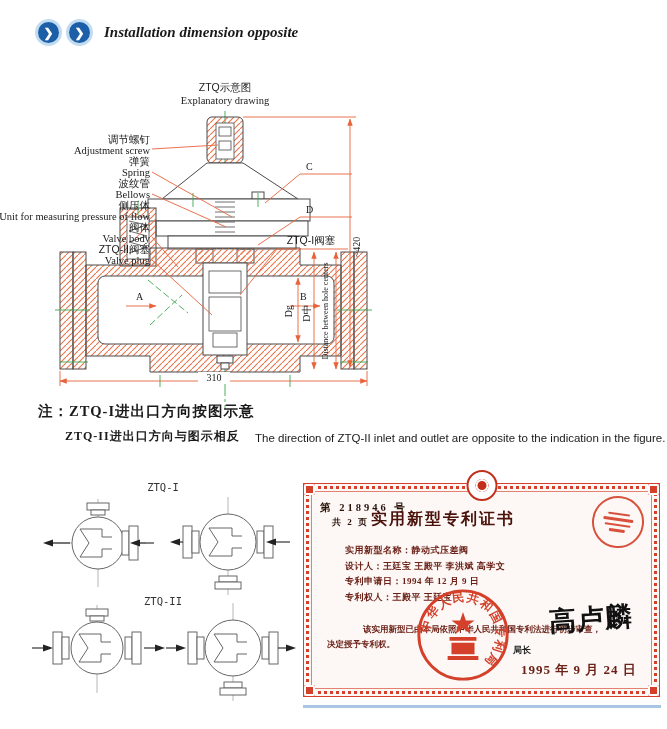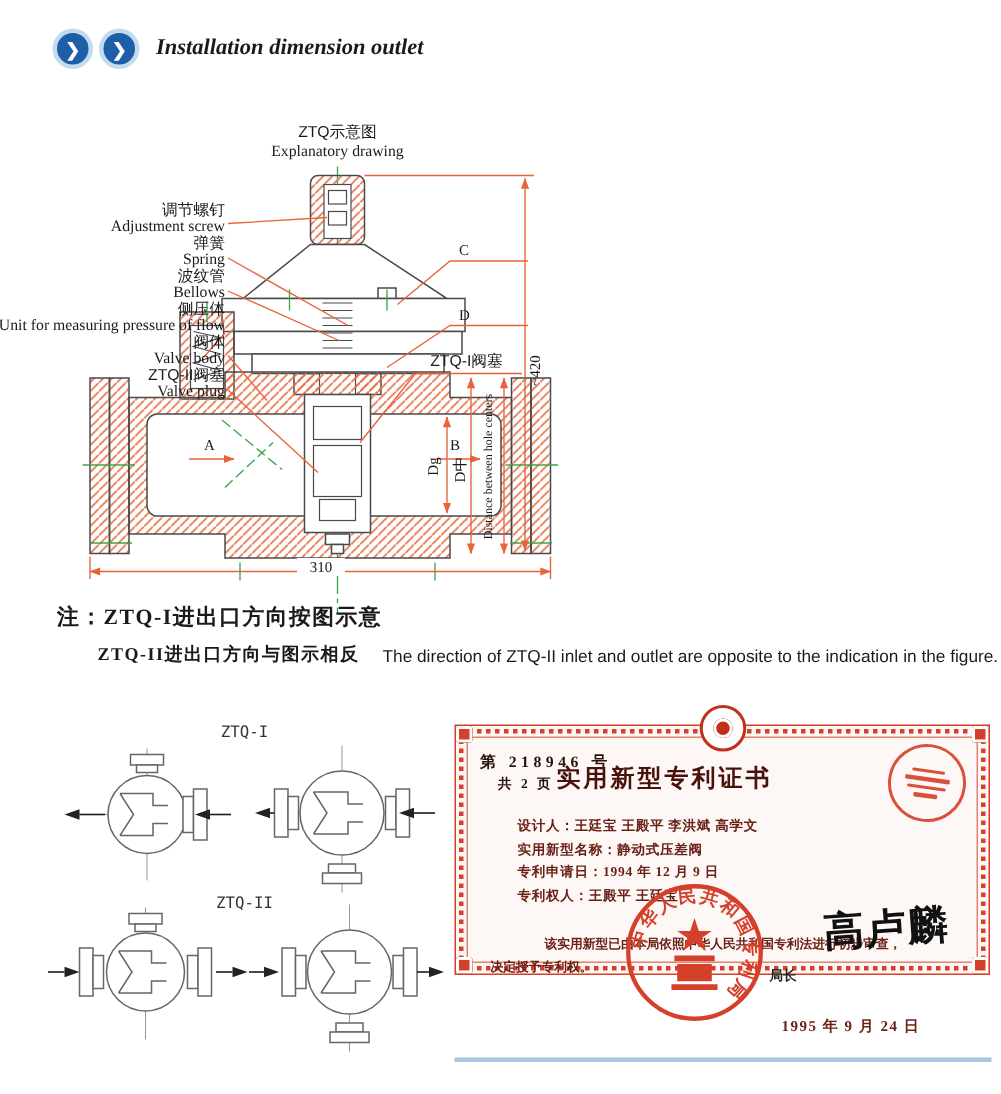--- a/index.html
+++ b/index.html
@@ -40,21 +40,21 @@
   
   .schem{position:absolute;left:20px;top:475px;}
   .sgray{fill:none;stroke:#666;stroke-width:1;}
   .swhite{fill:#fff;stroke:#666;stroke-width:1;}
   .saxis{stroke:#999;stroke-width:.7;}
   .sarrow{fill:#222;}
   .sline{stroke:#222;stroke-width:1.1;}
   .stxt{font-family:"DejaVu Sans Mono",monospace;font-size:10.5px;fill:#333;}
 
   
-  .cert{position:absolute;left:303px;top:483px;width:357px;height:167px;background:#fdf8f6;}
+  .cert{position:absolute;left:303px;top:483px;width:357px;height:214px;background:#fdf8f6;}
   .cb1{position:absolute;inset:0;border:1px solid #d4402a;}
   .cb2{position:absolute;inset:3px;border:3px dotted #d4402a;}
   .cb3{position:absolute;inset:8px;border:1px solid #e0826e;}
   .corner{position:absolute;width:11px;height:11px;background:#d4402a;
           border-radius:2px;box-shadow:inset 0 0 0 2px #fff,inset 0 0 0 4px #d4402a;}
   .c-tl{left:1px;top:1px;} .c-tr{right:1px;top:1px;} .c-bl{left:1px;bottom:1px;} .c-br{right:1px;bottom:1px;}
   .emblem{position:absolute;left:50%;top:-13px;transform:translateX(-50%);width:27px;height:27px;
           border-radius:50%;background:#fff;border:2px solid #c2301c;display:flex;align-items:center;justify-content:center;}
   .emblem i{display:block;width:13px;height:13px;border-radius:50%;background:#c2301c;
             box-shadow:inset 0 0 0 2px #fff,inset 0 0 0 4px #c2301c;}
@@ -73,32 +73,32 @@
                font-size:9px;color:#6b2117;font-weight:bold;line-height:15.5px;letter-spacing:.5px;}
   .cert-body{position:absolute;left:24px;top:139px;width:300px;font-family:"Liberation Serif",serif;
              font-size:8.5px;color:#6b2117;font-weight:bold;line-height:15px;}
   .cert-body .ind{display:block;text-indent:36px;}
   .seal{position:absolute;left:112px;top:104px;width:96px;height:96px;}
   .signer{position:absolute;left:210px;top:140px;font-family:Liberation Sans, sans-serif;
           font-size:9px;color:#222;font-weight:bold;margin-top:21px;}
   .sig{position:absolute;left:246px;top:118px;font-family:"Liberation Serif",serif;font-size:27px;
        font-weight:bold;color:#111;transform:rotate(-4deg);letter-spacing:1px;}
   .cert-date{position:absolute;left:218px;top:178px;font-family:"Liberation Serif",serif;
-             font-size:10px;color:#6b2117;font-weight:bold;letter-spacing:1px;margin-top:16px;}
+             font-size:13px;color:#6b2117;font-weight:bold;letter-spacing:1px;}
   .blueline{position:absolute;left:303px;top:705px;width:358px;height:3px;background:#a8c6e4;}
 </style>
 </head>
 <body>
 
 <div id="page">
 
   <div class="hdr">
     <span class="bicon">❯</span>
     <span class="bicon">❯</span>
-    <span class="hdr-en">Installation dimension outlet</span>
+    <span class="hdr-en">Installation dimension opposite</span>
   </div>
 
   <svg class="draw" width="667" height="360" viewBox="0 0 667 360">
     <defs>
       <pattern id="h" patternUnits="userSpaceOnUse" width="6" height="6">
         <path d="M0,6 L6,0" stroke="#e8734a" stroke-width="1.1"></path>
       </pattern>
       <marker id="ao" markerWidth="10" markerHeight="8" refX="7.5" refY="3" orient="auto">
         <path d="M0,0 L8,3 L0,6 Z" fill="#e8623a"></path>
       </marker>
@@ -317,22 +317,22 @@
         <b class="st2"></b>
         <b class="st3"></b>
         <b class="st4"></b>
     </div>
 
     <div class="cert-no">第  218946  号</div>
     <div class="cert-pg">共 2 页</div>
     <div class="cert-title">实用新型专利证书</div>
 
     <div class="cert-fields">
+      <div>实用新型名称：静动式压差阀</div>
       <div>设计人：王廷宝  王殿平  李洪斌  高学文</div>
-      <div>实用新型名称：静动式压差阀</div>
       <div>专利申请日：1994 年 12 月 9 日</div>
       <div>专利权人：王殿平  王廷宝</div>
     </div>
 
     <div class="cert-body">
       <span class="ind">该实用新型已由本局依照中华人民共和国专利法进行初步审查，</span>
       <span>决定授予专利权。</span>
     </div>
 
     <svg class="seal" viewBox="0 0 100 100">

